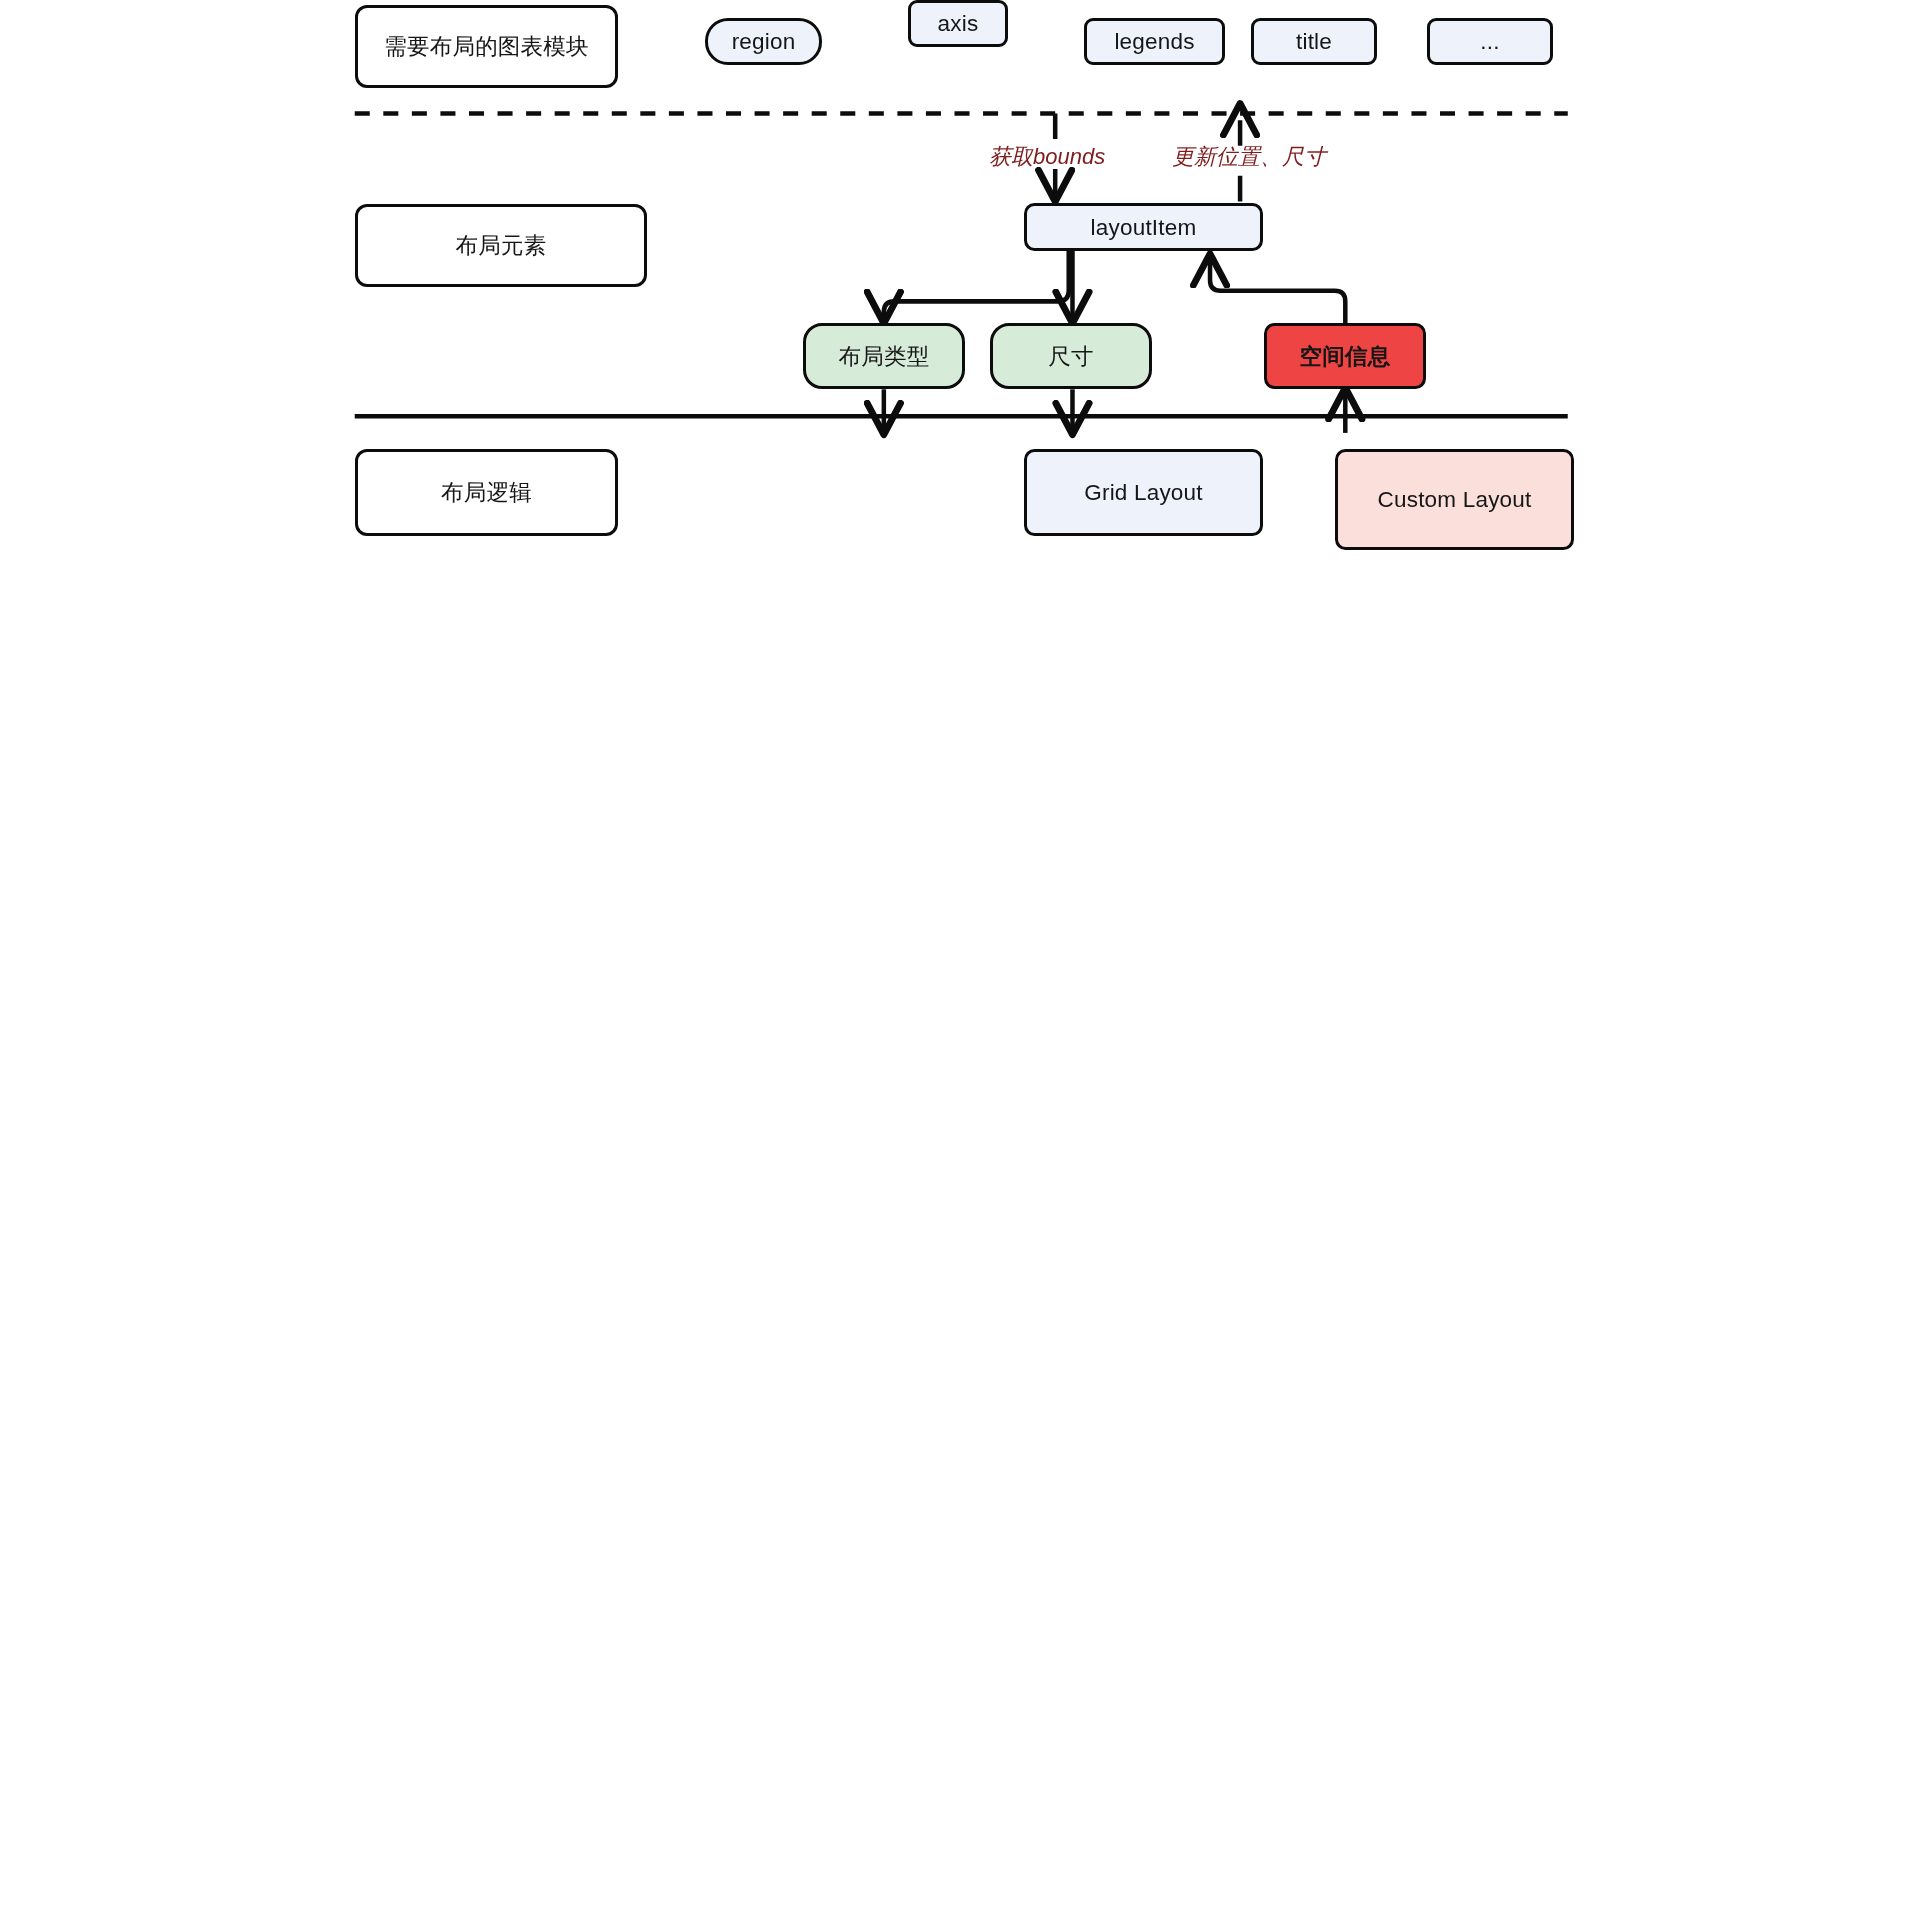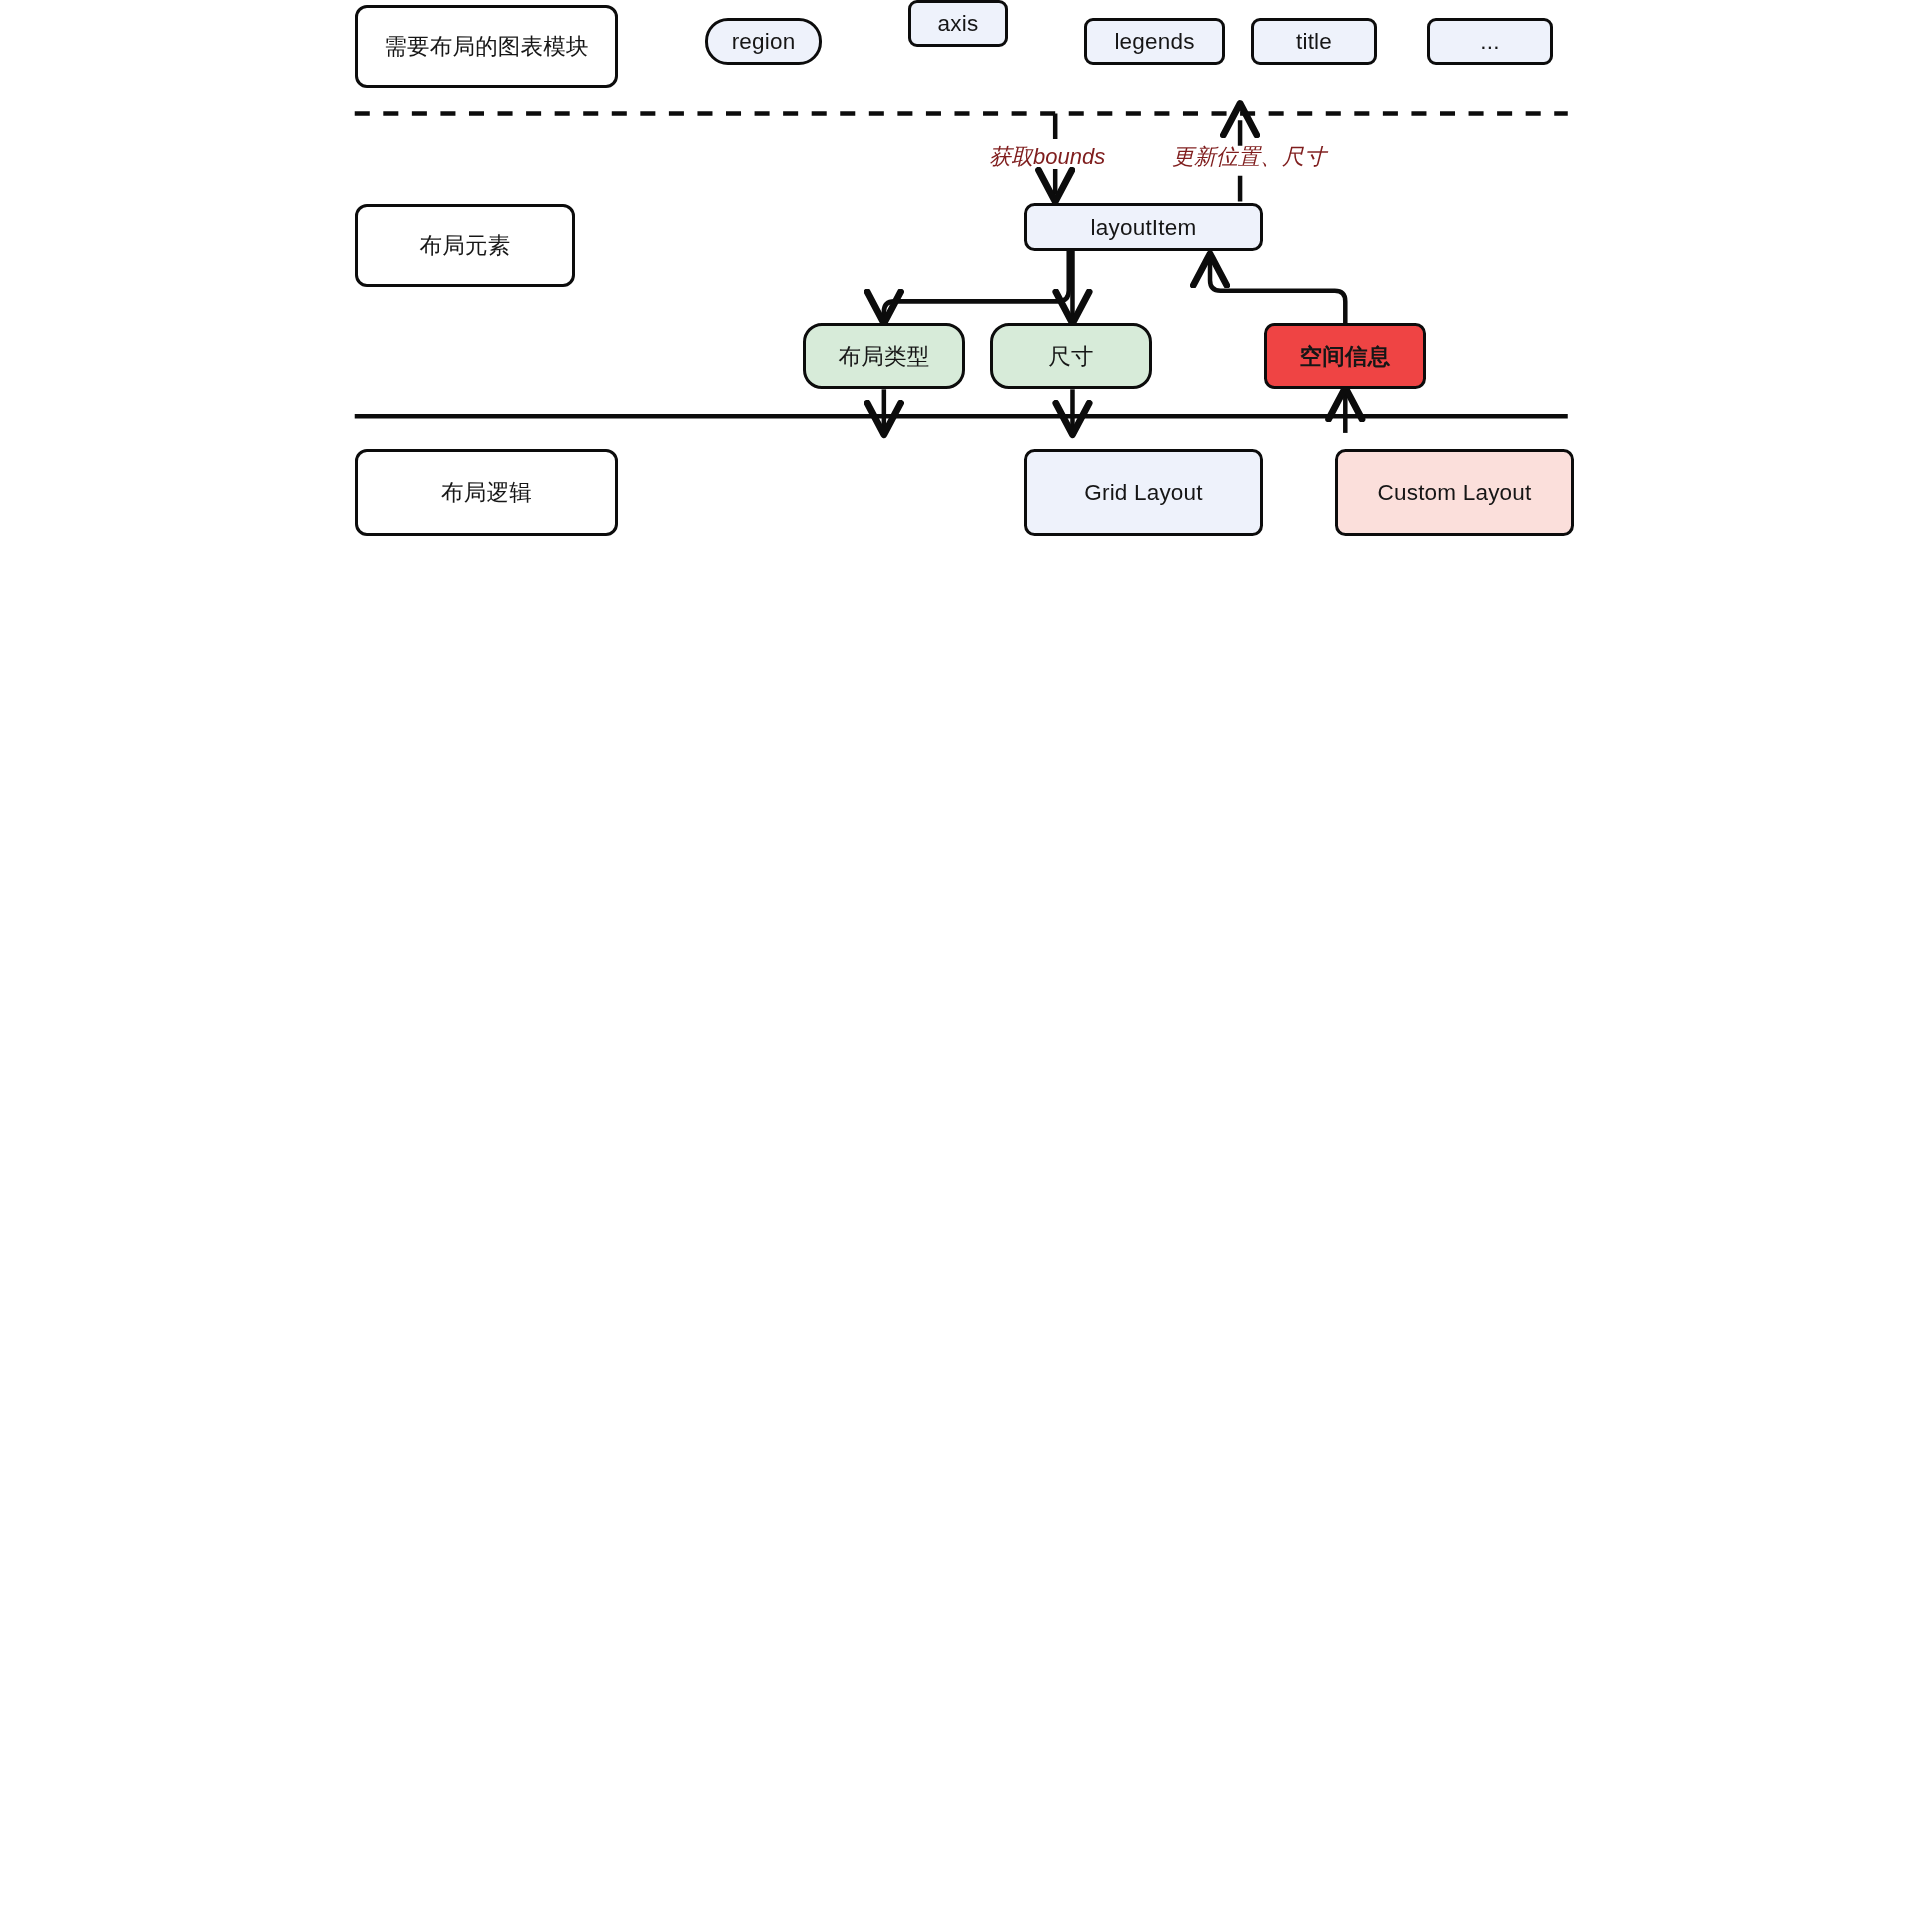--- a/index.html
+++ b/index.html
@@ -93,21 +93,21 @@
 
     <path d="M1427,518 L1427,576" fill="none" stroke="#0c0c0c" stroke-width="6" marker-end="url(#arrow)"></path>
 
     <path d="M1790,576 L1790,518" fill="none" stroke="#0c0c0c" stroke-width="6" marker-end="url(#arrow)"></path>
   </svg>
 
   <div class="node lane-label" style="left:355px; top:4.5px; width:263px; height:83px;">
     <span>需要布局的图表模块</span>
   </div>
 
-  <div class="node lane-label" style="left:355px; top:204px; width:220px; height:83px;">
+  <div class="node lane-label" style="left:355px; top:204px; width:292px; height:83px;">
     <span>布局元素</span>
   </div>
 
   <div class="node lane-label" style="left:355px; top:449px; width:263px; height:87px;">
     <span>布局逻辑</span>
   </div>
 
   <div class="node blue chip" style="left:705px; top:18px; width:117px; height:47px;border-radius:23px;">
     <span>region</span>
   </div>
@@ -150,18 +150,18 @@
 
   <div class="node orange" style="left:1264px; top:323px; width:162px; height:66px;">
     <span>空间信息</span>
   </div>
 
 
   <div class="node blue" style="left:1024px; top:449px; width:239px; height:87px;">
     <span>Grid Layout</span>
   </div>
 
-  <div class="node pink" style="left:1335px; top:449px; width:239px; height:87px;">
+  <div class="node pink" style="left:1335px; top:449px; width:239px; height:101px;">
     <span>Custom Layout</span>
   </div>
 
 </div>
 
 
 </body></html>

